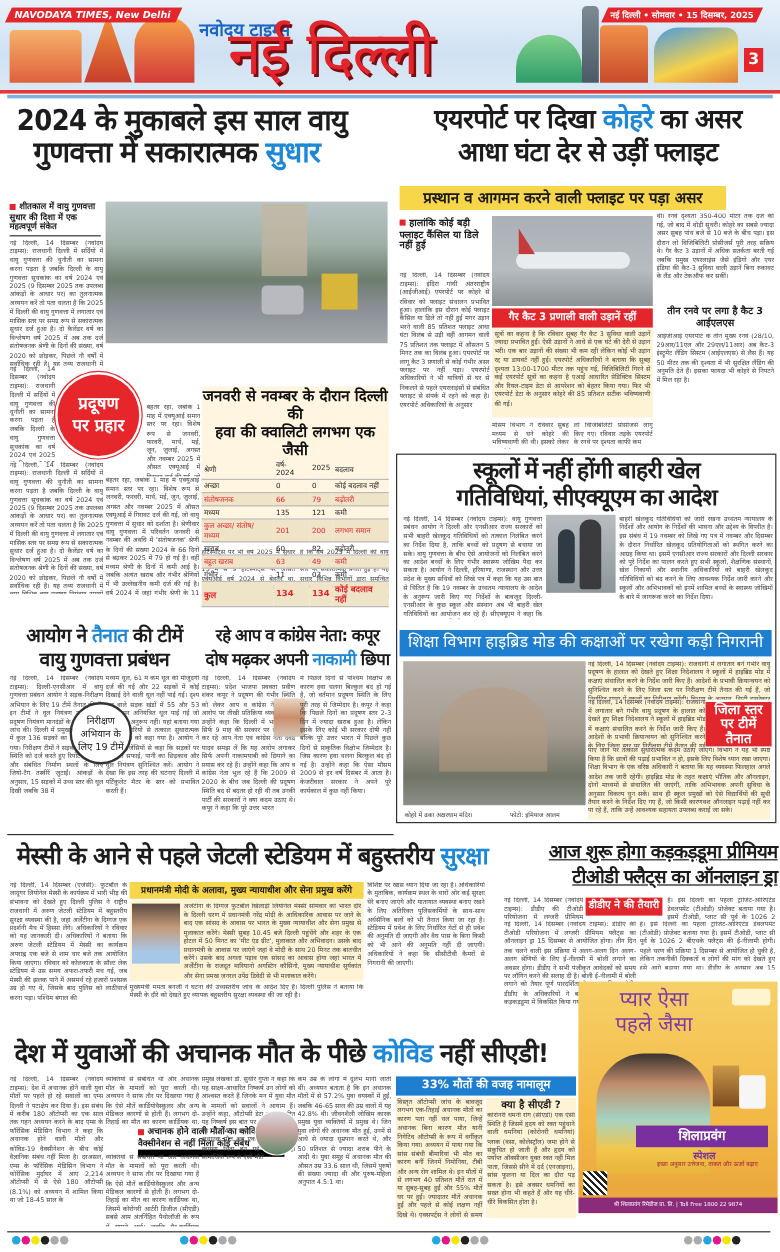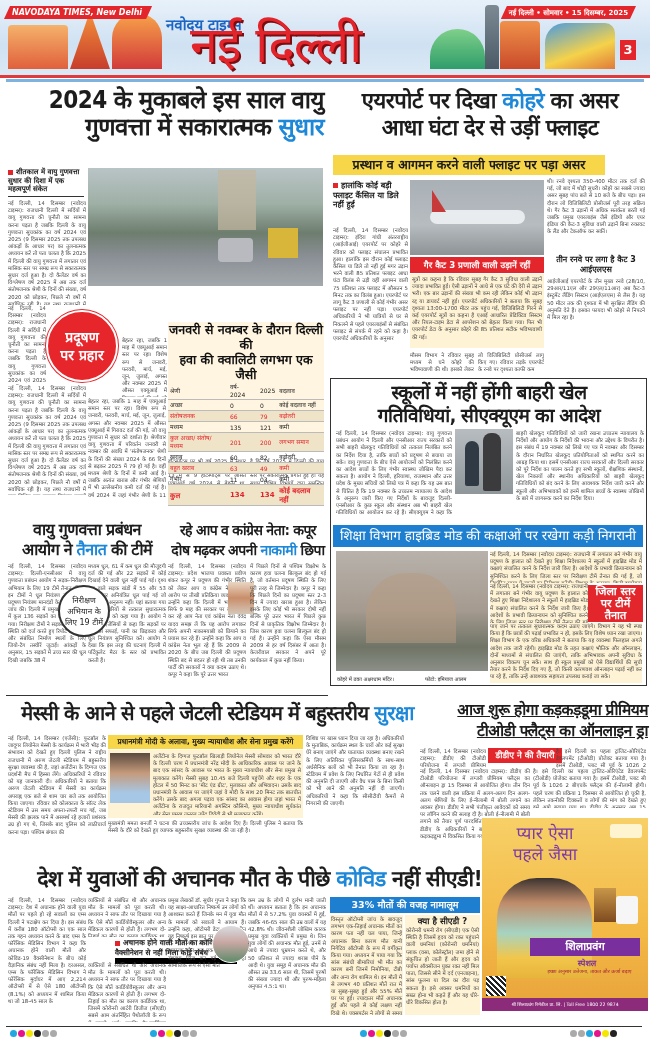--- a/index.html
+++ b/index.html
@@ -8,21 +8,21 @@
   
   .masthead { left: 0; top: 0; width: 650px; height: 78px; background: linear-gradient(180deg,#e8f1fa 0%,#cfe1f2 60%,#dbe9f5 100%); border-bottom: 3px solid #e23a3a; }
   .masthead::after { content:""; position:absolute; left:6px; right:6px; bottom:-7px; height:3px; background:#7fb2dd; }
   .tag-left { left: 4px; top: 6px; background: #e3262b; color: #fff; font-size: 8px; font-style: italic; font-weight: bold; padding: 2px 10px 2px 8px; clip-path: polygon(6px 0,100% 0,calc(100% - 6px) 100%,0 100%); }
   .tag-right { right: 14px; top: 6px; background: #e3262b; color: #fff; font-size: 7px; font-weight: bold; padding: 2px 8px; clip-path: polygon(6px 0,100% 0,calc(100% - 6px) 100%,0 100%); }
   .brand-small { left: 166px; top: 14px; color: #1b65c4; font-weight: bold; font-size: 15px; font-family: "DejaVu Sans Condensed","DejaVu Sans",sans-serif; }
   .brand-big { left: 190px; top: 18px; color: #e3242b; font-weight: normal; font-size: 50px; line-height: 54px; letter-spacing: -1px; text-shadow: 2px 2px 0 #7a0d10; }
   .page-no { right: 14px; top: 40px; width: 16px; height: 20px; background: #e3262b; color:#fff; font-weight:bold; font-size: 13px; text-align:center; line-height: 20px; }
   .skyline { bottom: 6px; height: 44px; border-radius: 4px 4px 0 0; }
   
-  .h1 { font-weight: bold; color: #1c1c1c; font-family: "DejaVu Sans Condensed","DejaVu Sans",sans-serif; letter-spacing: -0.5px; text-align: right; }
+  .h1 { font-weight: bold; color: #1c1c1c; font-family: "DejaVu Sans Condensed","DejaVu Sans",sans-serif; letter-spacing: -0.5px; }
   .hl-blue { color: #1e88d8; }
   .body-text { font-size: 5.3px; line-height: 7.2px; color: #444; text-align: justify; overflow: hidden; }
   .photo { background: #9aa6ad; overflow: hidden; }
   .bullet-red { display:inline-block; width:5px; height:5px; background:#e3262b; margin-right:3px; vertical-align: middle; }
   .sub-bullet { font-size: 8.5px; font-weight: bold; line-height: 11px; color:#1c1c1c; }
   .rule { background: #333; }
   
   .aqi-box { background: #fff5e0; }
   .aqi-title { font-weight: bold; font-size: 12.5px; line-height: 15px; color:#111; text-align:center; }
   .aqi-table { width: 100%; border-collapse: collapse; font-size: 6px; }
@@ -165,21 +165,21 @@
 </div>
 <div class="abs red-banner" style="left:410px;top:257px;width:134px;height:16px;font-size:8.6px;line-height:16px;">गैर कैट 3 प्रणाली वाली उड़ानें रहीं प्रभावित</div>
 <div class="abs body-text cream" style="left:410px;top:274px;width:134px;height:74px;padding:2px;background:#fff3d6;">सूत्रों का कहना है कि रविवार सुबह गैर कैट 3 सुविधा वाली उड़ानें ज्यादा प्रभावित हुईं। ऐसी उड़ानों ने आधे से एक घंटे की देरी से उड़ान भरी। एक बार उड़ानों की संख्या भी कम रही लेकिन कोई भी उड़ान रद्द या डायवर्ट नहीं हुई। एयरपोर्ट अधिकारियों ने बताया कि सुबह दृश्यता 13:00-1700 मीटर तक पहुंच गई, विजिबिलिटी गिरने से कई एयरपोर्ट सूत्रों का कहना है एआई आधारित प्रेडिक्टिव सिस्टम और रियल-टाइम डेटा से आपरेशन को बेहतर किया गया। फिर भी एयरपोर्ट डेटा के अनुसार कोहरे की 85 प्रतिशत सटीक भविष्यवाणी की गई।</div>
 <div class="abs body-text" style="left:410px;top:352px;width:64px;height:22px;">मौसम विभाग ने रविवार सुबह मध्यम से घने कोहरे की भविष्यवाणी की थी। इसको लेकर एयरपोर्ट पर</div>
 <div class="abs body-text" style="left:478px;top:352px;width:66px;height:22px;">लो विजिबिलिटी प्रोसीजर्स लागू किए गए। रविवार तड़के एयरपोर्ट के रनवे पर दृश्यता काफी कम</div>
 <div class="abs body-text" style="left:547px;top:178px;width:98px;height:75px;">थी। रनवे दृश्यता 350-400 मीटर तक दर्ज की गई, जो बाद में थोड़ी सुधरी। कोहरे का सबसे ज्यादा असर सुबह पांच बजे से 10 बजे के बीच पड़ा। इस दौरान लो विजिबिलिटी प्रोसीजर्स पूरी तरह सक्रिय थे। गैर कैट 3 उड़ानों में अधिक सतर्कता बरती गई जबकि प्रमुख एयरलाइंस जैसे इंडिगो और एयर इंडिया की कैट-3 सुविधा वाली उड़ानें बिना रुकावट के लैंड और टेकऑफ कर सकीं।</div>
 <div class="abs" style="left:547px;top:255px;width:98px;font-size:8px;font-weight:bold;line-height:10px;text-align:center;color:#1c1c1c;">तीन रनवे पर लगा है कैट 3 आईएलएस</div>
 <div class="abs body-text" style="left:547px;top:278px;width:98px;height:95px;">आईजीआई एयरपोर्ट के तीन मुख्य रनवे (28/10, 29आर/11एल और 29एल/11आर) अब कैट-3 इंस्ट्रूमेंट लैंडिंग सिस्टम (आईएलएस) से लैस हैं। यह 50 मीटर तक की दृश्यता में भी सुरक्षित लैंडिंग की अनुमति देते हैं। इसका फायदा भी कोहरे से निपटने में मिल रहा है।</div>
 
 <div class="abs framed" style="left:330px;top:378px;width:317px;height:308px;"></div>
-<div class="abs h1" style="left:335px;top:381px;width:308px;font-size:19px;line-height:23px;text-align:center;">
+<div class="abs h1" style="left:335px;top:381px;width:308px;font-size:19px;line-height:23px;text-align:center;font-family:Liberation Serif, serif;">
   <div>स्कूलों में नहीं होंगी बाहरी खेल</div>
   <div>गतिविधियां, सीएक्यूएम का आदेश</div>
 </div>
 <div class="abs body-text" style="left:336px;top:430px;width:116px;height:86px;">नई दिल्ली, 14 दिसम्बर (नवोदय टाइम्स): वायु गुणवत्ता प्रबंधन आयोग ने दिल्ली और एनसीआर राज्य सरकारों को सभी बाहरी खेलकूद गतिविधियों को तत्काल निलंबित करने का निर्देश दिया है, ताकि बच्चों को प्रदूषण से बचाया जा सके। वायु गुणवत्ता के बीच ऐसे आयोजनों को निलंबित करने का आदेश बच्चों के लिए गंभीर स्वास्थ्य जोखिम पैदा कर सकता है। आयोग ने दिल्ली, हरियाणा, राजस्थान और उत्तर प्रदेश के मुख्य सचिवों को लिखे पत्र में कहा कि यह उस बात से चिंतित है कि 19 नवम्बर के उच्चतम न्यायालय के आदेश के अनुरूप जारी किए गए निर्देशों के बावजूद दिल्ली-एनसीआर के कुछ स्कूल और संस्थान अब भी बाहरी खेल गतिविधियों का आयोजन कर रहे हैं। सीएक्यूएम ने कहा कि खराब वायु गुणवत्ता के दौरान</div>
 <div class="abs photo" style="left:455px;top:429px;width:58px;height:65px;background:linear-gradient(180deg,#b7bcc0,#8f979b);">
   <div class="abs" style="left:10px;top:12px;width:14px;height:45px;background:#2f3a45;border-radius:7px 7px 2px 2px;"></div>
   <div class="abs" style="left:28px;top:4px;width:18px;height:58px;background:#3b3a3d;border-radius:8px 8px 2px 2px;"></div>
 </div>
 <div class="abs body-text" style="left:516px;top:430px;width:128px;height:86px;">बाहरी खेलकूद गतिविधियों को जारी रखना उच्चतम न्यायालय के निर्देशों और आयोग के निर्देशों की भावना और उद्देश्य के विपरीत है। इस संबंध में 19 नवम्बर को लिखे गए पत्र में नवम्बर और दिसम्बर के दौरान निर्धारित खेलकूद प्रतियोगिताओं को स्थगित करने का आग्रह किया था। इसमें एनसीआर राज्य सरकारों और दिल्ली सरकार को पूरे निर्देश का पालन करते हुए सभी स्कूलों, शैक्षणिक संस्थानों, खेल निकायों और स्थानीय अधिकारियों को बाहरी खेलकूद गतिविधियों को बंद करने के लिए आवश्यक निर्देश जारी करने और स्कूलों और अभिभावकों को इनमें शामिल बच्चों के स्वास्थ्य जोखिमों के बारे में जागरूक करने का निर्देश दिया।</div>
 
@@ -192,22 +192,22 @@
 <div class="abs body-text" style="left:490px;top:551px;width:152px;height:32px;background:#fff3d6;">नई दिल्ली, 14 दिसम्बर (नवोदय टाइम्स): राजधानी में लगातार बने गंभीर वायु प्रदूषण के हालात को देखते हुए शिक्षा निदेशालय ने स्कूलों में हाइब्रिड मोड में कक्षाएं संचालित करने के निर्देश जारी किए हैं। आदेशों के प्रभावी क्रियान्वयन को सुनिश्चित करने के लिए जिला स्तर पर निरीक्षण टीमें तैनात की गई हैं, जो निर्धारित समय में स्कूलों का निरीक्षण करेंगी। विभाग के अनुसार, डिप्टी डायरेक्टर ऑफ एजुकेशन (डीडीई) जोन के अधिकारी अपने-अपने क्षेत्रों के स्कूलों का दौरा कर यह जांच करेंगे कि हाइब्रिड व्यवस्था सही ढंग से लागू हो रही है या नहीं। किसी भी स्तर पर कमी</div>
 <div class="abs body-text" style="left:490px;top:583px;width:98px;height:40px;background:#fff3d6;">नई दिल्ली, 14 दिसम्बर (नवोदय टाइम्स): राजधानी में लगातार बने गंभीर वायु प्रदूषण के हालात को देखते हुए शिक्षा निदेशालय ने स्कूलों में हाइब्रिड मोड में कक्षाएं संचालित करने के निर्देश जारी किए हैं। आदेशों के प्रभावी क्रियान्वयन को सुनिश्चित करने के लिए जिला स्तर पर निरीक्षण टीमें तैनात की गई हैं, जो निर्धारित समय में स्कूलों का निरीक्षण करेंगी। विभाग के अनुसार, डिप्टी डायरेक्टर ऑफ एजुकेशन (डीडीई) जोन के अधिकारी अपने-अपने क्षेत्रों के स्कूलों का दौरा कर यह जांच करेंगे कि हाइब्रिड व्यवस्था सही ढंग से लागू हो रही है या नहीं। किसी भी स्तर पर कमी</div>
 <div class="abs red-banner" style="left:588px;top:585px;width:55px;height:37px;font-size:11px;line-height:12px;padding-top:1px;">
   <div>जिला स्तर</div>
   <div>पर टीमें</div>
   <div>तैनात</div>
 </div>
 <div class="abs body-text" style="left:490px;top:623px;width:152px;height:60px;background:#fff3d6;">पाए जाने पर तत्काल सुधारात्मक कदम उठाए जाएंगे। विभाग ने यह भी स्पष्ट किया है कि छात्रों की पढ़ाई प्रभावित न हो, इसके लिए विशेष ध्यान रखा जाएगा। शिक्षा विभाग के एक वरिष्ठ अधिकारी ने बताया कि यह व्यवस्था फिलहाल अगले आदेश तक जारी रहेगी। हाइब्रिड मोड के तहत कक्षाएं भौतिक और ऑनलाइन, दोनों माध्यमों से संचालित की जाएंगी, ताकि अभिभावक अपनी सुविधा के अनुसार विकल्प चुन सकें। साथ ही स्कूल प्रमुखों को ऐसे विद्यार्थियों की सूची तैयार करने के निर्देश दिए गए हैं, जो किसी कारणवश ऑनलाइन पढ़ाई नहीं कर पा रहे हैं, ताकि उन्हें आवश्यक सहायता उपलब्ध कराई जा सके।</div>
 
 <div class="abs h1" style="left:8px;top:520px;width:158px;font-size:16px;line-height:20px;text-align:center;">
+  <div><span>आयोग ने</span> <span class="hl-blue">तैनात</span> <span>की टीमें</span></div>
   <div>वायु गुणवत्ता प्रबंधन</div>
-  <div><span>आयोग ने</span> <span class="hl-blue">तैनात</span> <span>की टीमें</span></div>
 </div>
 <div class="abs body-text" style="left:8px;top:563px;width:78px;height:127px;">नई दिल्ली, 14 दिसम्बर (नवोदय टाइम्स): दिल्ली-एनसीआर में वायु गुणवत्ता प्रबंधन आयोग ने सड़क-निरीक्षण अभियान के लिए 19 टीमें तैनात की हैं। इन टीमों ने धूल नियंत्रण उपायों और प्रदूषण नियंत्रण मानदंडों के अनुपालन की जांच की। दिल्ली में प्रमुख अभियान क्षेत्र में कुल 136 सड़कों का निरीक्षण किया गया। निरीक्षण टीमों ने सड़कों पर धूल की स्थिति को दर्ज करते हुए रिपोर्ट तैयार की और संबंधित निर्माण स्थलों के लिए जियो-टैग तस्वीरें जुटाईं। आंकड़ों के अनुसार, 15 सड़कों में उच्च स्तर की धूल दिखी जबकि 38 में</div>
 <div class="abs body-text" style="left:88px;top:563px;width:78px;height:127px;">मध्यम धूल, 61 में कम धूल की मौजूदगी दर्ज की गई और 22 सड़कों में कोई दिखाई देने वाली धूल नहीं पाई गई। दृश्य धूल वाले सड़क खंडों में 55 और 53 सड़कों पर अनियंत्रित धूल पाई गई जो मानकों के अनुरूप नहीं। यहां बताया गया कि अधिकारियों से तत्काल सुधारात्मक उपाय करने को कहा गया है। आयोग ने संबंधित एजेंसियों से कहा कि सड़कों पर नियमित सफाई, पानी का छिड़काव और धूल नियंत्रण सुनिश्चित करें। आयोग ने देखा कि इस तरह की घटनाएं दिल्ली में पर्टिकुलेट मैटर के स्तर को प्रभावित करती हैं।</div>
 <div class="abs stamp-circle" style="left:58px;top:585px;width:52px;height:52px;background:#fff;color:#222;border:2px solid #333;font-size:8px;line-height:11px;font-weight:normal;">
   <span>निरीक्षण</span>
   <span>अभियान के</span>
   <span>लिए 19 टीमें</span>
 </div>
 
 <div class="abs h1" style="left:168px;top:520px;width:160px;font-size:14px;line-height:20px;text-align:center;">
@@ -229,21 +229,21 @@
   <div class="abs photo" style="left:2px;top:3px;width:40px;height:50px;background:linear-gradient(180deg,#5a4a3e,#c59a7b 40%,#a7c7e6 80%);"></div>
   <div class="abs body-text" style="left:45px;top:3px;width:148px;height:62px;">अर्जेंटीना के दिग्गज फुटबॉल खिलाड़ी लियोनेल मेस्सी सोमवार को भारत दौरे के दिल्ली चरण में प्रधानमंत्री नरेंद्र मोदी के आधिकारिक आवास पर जाने के बाद एक सांसद के आवास पर भारत के मुख्य न्यायाधीश और सेना प्रमुख से मुलाकात करेंगे। मेस्सी सुबह 10.45 बजे दिल्ली पहुंचेंगे और शहर के एक होटल में 50 मिनट का 'मीट एंड ग्रीट', मुलाकात और अभिवादन। उसके बाद प्रधानमंत्री के आवास पर जाएंगे जहां वे मोदी के साथ 20 मिनट तक बातचीत करेंगे। उसके बाद अगला पड़ाव एक सांसद का आवास होगा जहां भारत में अर्जेंटीना के राजदूत मारियानो अगस्टिन कौसिनो, मुख्य न्यायाधीश सूर्यकांत और सेना प्रमुख जनरल उपेंद्र द्विवेदी से भी मुलाकात करेंगे।</div>
 </div>
 <div class="abs body-text" style="left:108px;top:820px;width:195px;height:35px;">मुख्यमंत्री ममता बनर्जी ने घटना की उच्चस्तरीय जांच के आदेश दिए हैं। दिल्ली पुलिस ने बताया कि मेस्सी के दौरे को देखते हुए व्यापक बहुस्तरीय सुरक्षा व्यवस्था की जा रही है।</div>
 <div class="abs body-text" style="left:306px;top:735px;width:98px;height:122px;">विशिष्ट पर खास ध्यान दिया जा रहा है। अधिकारियों के मुताबिक, कार्यक्रम स्थल के चारों ओर कई सुरक्षा घेरे बनाए जाएंगे और यातायात व्यवस्था बनाए रखने के लिए अतिरिक्त पुलिसकर्मियों के साथ-साथ अर्धसैनिक बलों को भी तैनात किया जा रहा है। स्टेडियम में प्रवेश के लिए निर्धारित गेटों से ही प्रवेश की अनुमति दी जाएगी और वैध पास के बिना किसी को भी आने की अनुमति नहीं दी जाएगी। अधिकारियों ने कहा कि सीसीटीवी कैमरों से निगरानी की जाएगी।</div>
 
 <div class="abs h1" style="left:420px;top:700px;width:228px;font-size:15.5px;line-height:21px;text-align:right;text-decoration:underline;">
   <div>आज शुरू होगा कड़कड़डूमा प्रीमियम</div>
   <div>टीओडी फ्लैट्स का ऑनलाइन ड्रा</div>
 </div>
-<div class="abs red-banner" style="left:488px;top:748px;width:74px;height:15px;font-size:8.6px;line-height:15px;">डीडीए ने की तैयारी</div>
+<div class="abs red-banner" style="left:488px;top:748px;width:64px;height:15px;font-size:8.6px;line-height:15px;">डीडीए ने की तैयारी</div>
 <div class="abs body-text" style="left:420px;top:748px;width:66px;height:20px;">नई दिल्ली, 14 दिसम्बर (नवोदय टाइम्स): डीडीए की टीओडी परियोजना में लग्जरी प्रीमियम फ्लैट्स का ऑनलाइन ड्रा 15 दिसम्बर से आयोजित होगा। तीन दिन तक चलने वाली इस प्रक्रिया में अलग-अलग दिन अलग-अलग श्रेणियों के लिए ई-नीलामी में बोली लगाने का अवसर होगा। डीडीए ने सभी पंजीकृत आवेदकों को समय पर लॉगिन करने की सलाह दी है। बोली ई-नीलामी में बोली लगाने को तैयार पूर्ण पारदर्शिता के साथ प्रक्रिया होगी। डीडीए के अधिकारियों ने बताया कि यह प्रोजेक्ट कड़कड़डूमा में विकसित किया गया है।</div>
 <div class="abs body-text" style="left:420px;top:768px;width:110px;height:90px;">नई दिल्ली, 14 दिसम्बर (नवोदय टाइम्स): डीडीए की टीओडी परियोजना में लग्जरी प्रीमियम फ्लैट्स का ऑनलाइन ड्रा 15 दिसम्बर से आयोजित होगा। तीन दिन तक चलने वाली इस प्रक्रिया में अलग-अलग दिन अलग-अलग श्रेणियों के लिए ई-नीलामी में बोली लगाने का अवसर होगा। डीडीए ने सभी पंजीकृत आवेदकों को समय पर लॉगिन करने की सलाह दी है। बोली ई-नीलामी में बोली लगाने को तैयार पूर्ण पारदर्शिता के साथ प्रक्रिया होगी। डीडीए के अधिकारियों ने बताया कि यह प्रोजेक्ट कड़कड़डूमा में विकसित किया गया है।</div>
 <div class="abs body-text" style="left:556px;top:748px;width:90px;height:20px;">है। इसे दिल्ली का पहला ट्रांजिट-ओरिएंटेड डेवलपमेंट (टीओडी) प्रोजेक्ट बताया गया है। इसमें टीओडी, प्लाट सी पूर्व के 1026 2 बीएचके फ्लैट्स की ई-नीलामी होगी। पहले चरण की प्रक्रिया 1 दिसम्बर से आयोजित हो चुकी है, लेकिन तकनीकी दिक्कतों व लोगों की मांग को देखते हुए इसे आगे बढ़ाया गया था। डीडीए के अनुसार अब 15 दिसम्बर से 17 दिसम्बर के मध्य विभिन्न फ्लैट्स की नीलामी प्रक्रिया को पूरा किया जाएगा।</div>
 <div class="abs body-text" style="left:533px;top:768px;width:113px;height:40px;">है। इसे दिल्ली का पहला ट्रांजिट-ओरिएंटेड डेवलपमेंट (टीओडी) प्रोजेक्ट बताया गया है। इसमें टीओडी, प्लाट सी पूर्व के 1026 2 बीएचके फ्लैट्स की ई-नीलामी होगी। पहले चरण की प्रक्रिया 1 दिसम्बर से आयोजित हो चुकी है, लेकिन तकनीकी दिक्कतों व लोगों की मांग को देखते हुए इसे आगे बढ़ाया गया था। डीडीए के अनुसार अब 15 दिसम्बर से 17 दिसम्बर के मध्य विभिन्न फ्लैट्स की नीलामी प्रक्रिया को पूरा किया जाएगा।</div>
 
 <div class="abs" style="left:482px;top:818px;width:166px;height:193px;background:linear-gradient(180deg,#f7d067 0%,#f3b845 60%,#e8a33a 100%);overflow:hidden;">
   <div class="abs" style="left:8px;top:5px;width:110px;font-size:17px;line-height:21px;color:#7c3aa8;font-family:'DejaVu Serif',serif;text-align:center;">
     <div>प्यार ऐसा</div>
     <div>पहले जैसा</div>
   </div>

